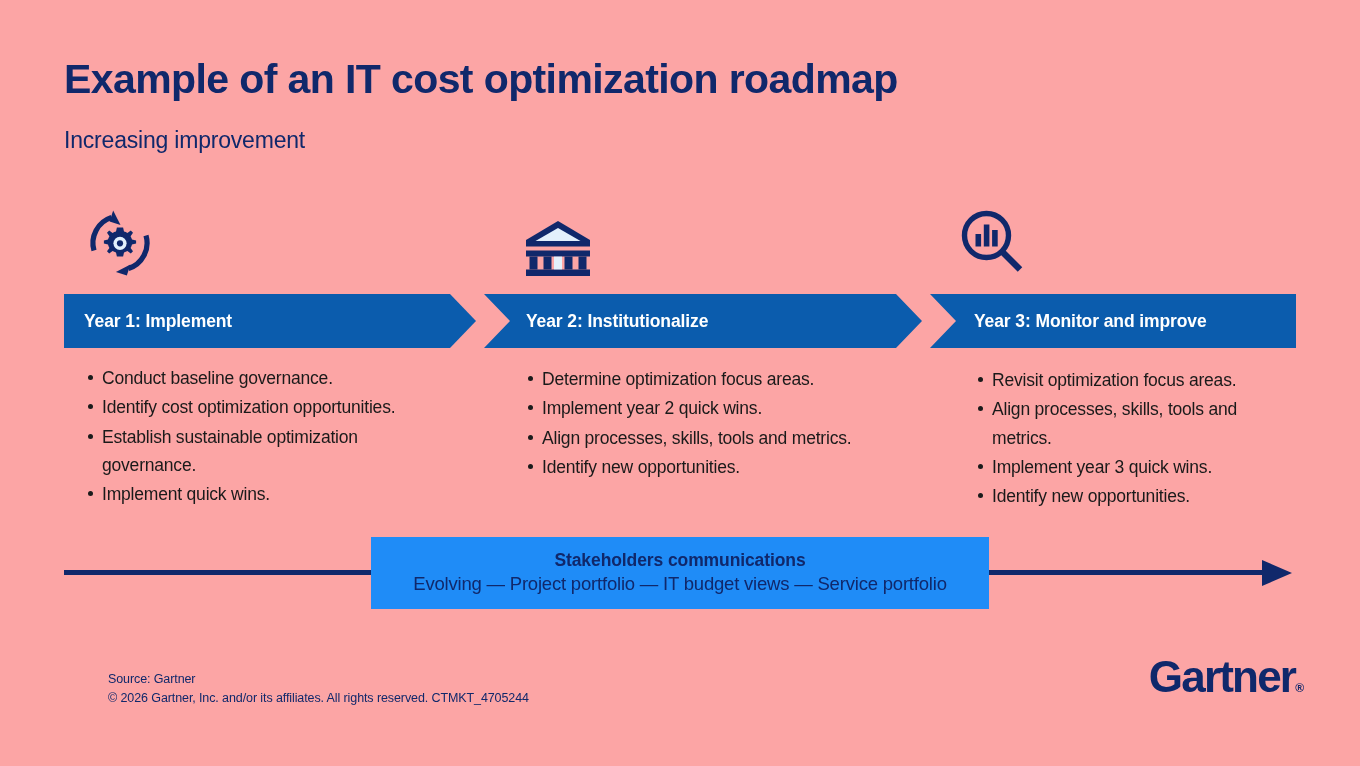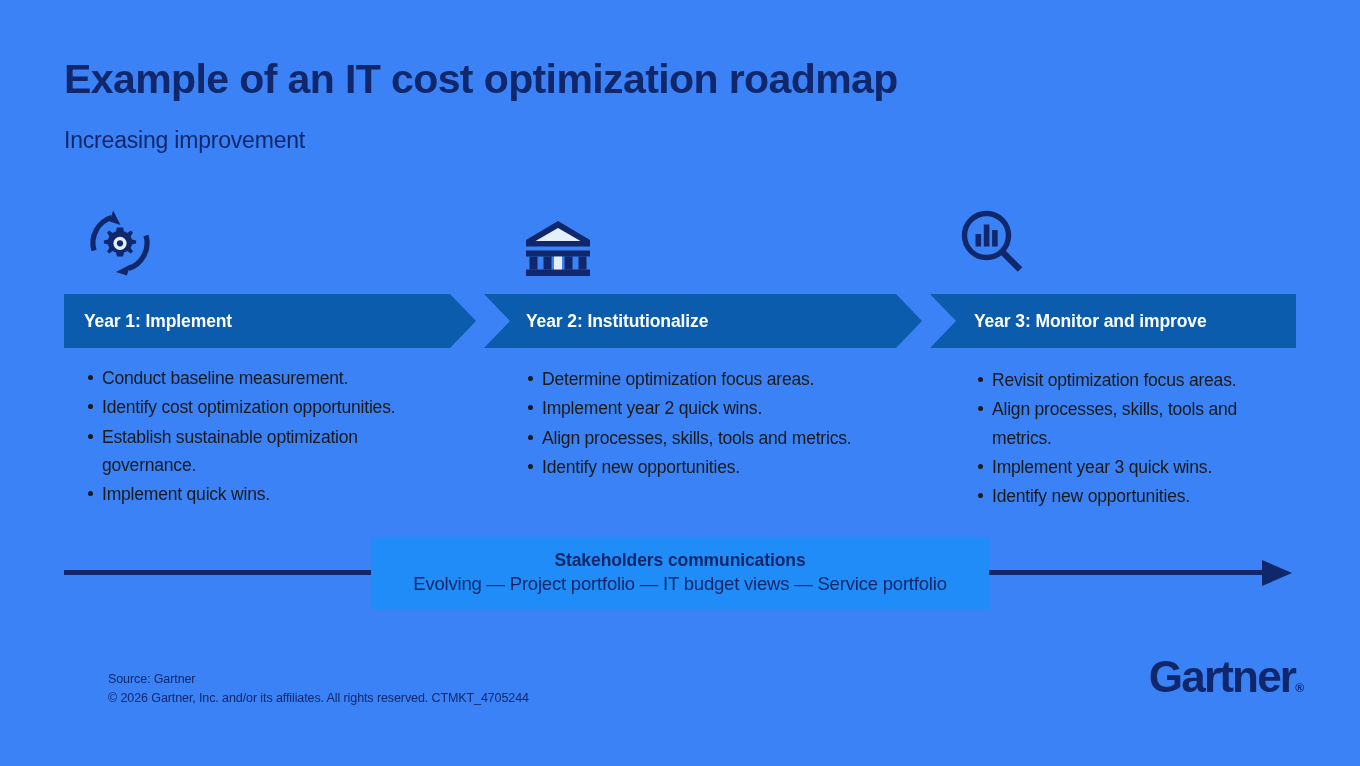--- a/index.html
+++ b/index.html
@@ -10,21 +10,21 @@
     width: 1360px;
     height: 766px;
     background: #e3f0fc;
     font-family: "Liberation Sans", sans-serif;
     overflow: hidden;
     position: relative;
   }
   .slide {
     position: absolute;
     inset: 0;
-    background: #3b82f6;
+    background: #fca5a5;
   }
 
   
   .page-title {
     position: absolute;
     left: 64px;
     top: 56px;
     font-size: 41px;
     font-weight: bold;
     color: #10286b;
@@ -256,21 +256,21 @@
     <div class="phase" id="phase-2">
       <span class="phase-label">Year 2: Institutionalize</span>
     </div>
     <div class="phase" id="phase-3">
       <span class="phase-label">Year 3: Monitor and improve</span>
     </div>
   </div>
 
   <div class="bullets" id="bullets-1">
     <ul>
-      <li>Conduct baseline measurement.</li>
+      <li>Conduct baseline governance.</li>
       <li>Identify cost optimization opportunities.</li>
       <li>Establish sustainable optimization governance.</li>
       <li>Implement quick wins.</li>
     </ul>
   </div>
 
   <div class="bullets" id="bullets-2">
     <ul>
       <li>Determine optimization focus areas.</li>
       <li>Implement year 2 quick wins.</li>

